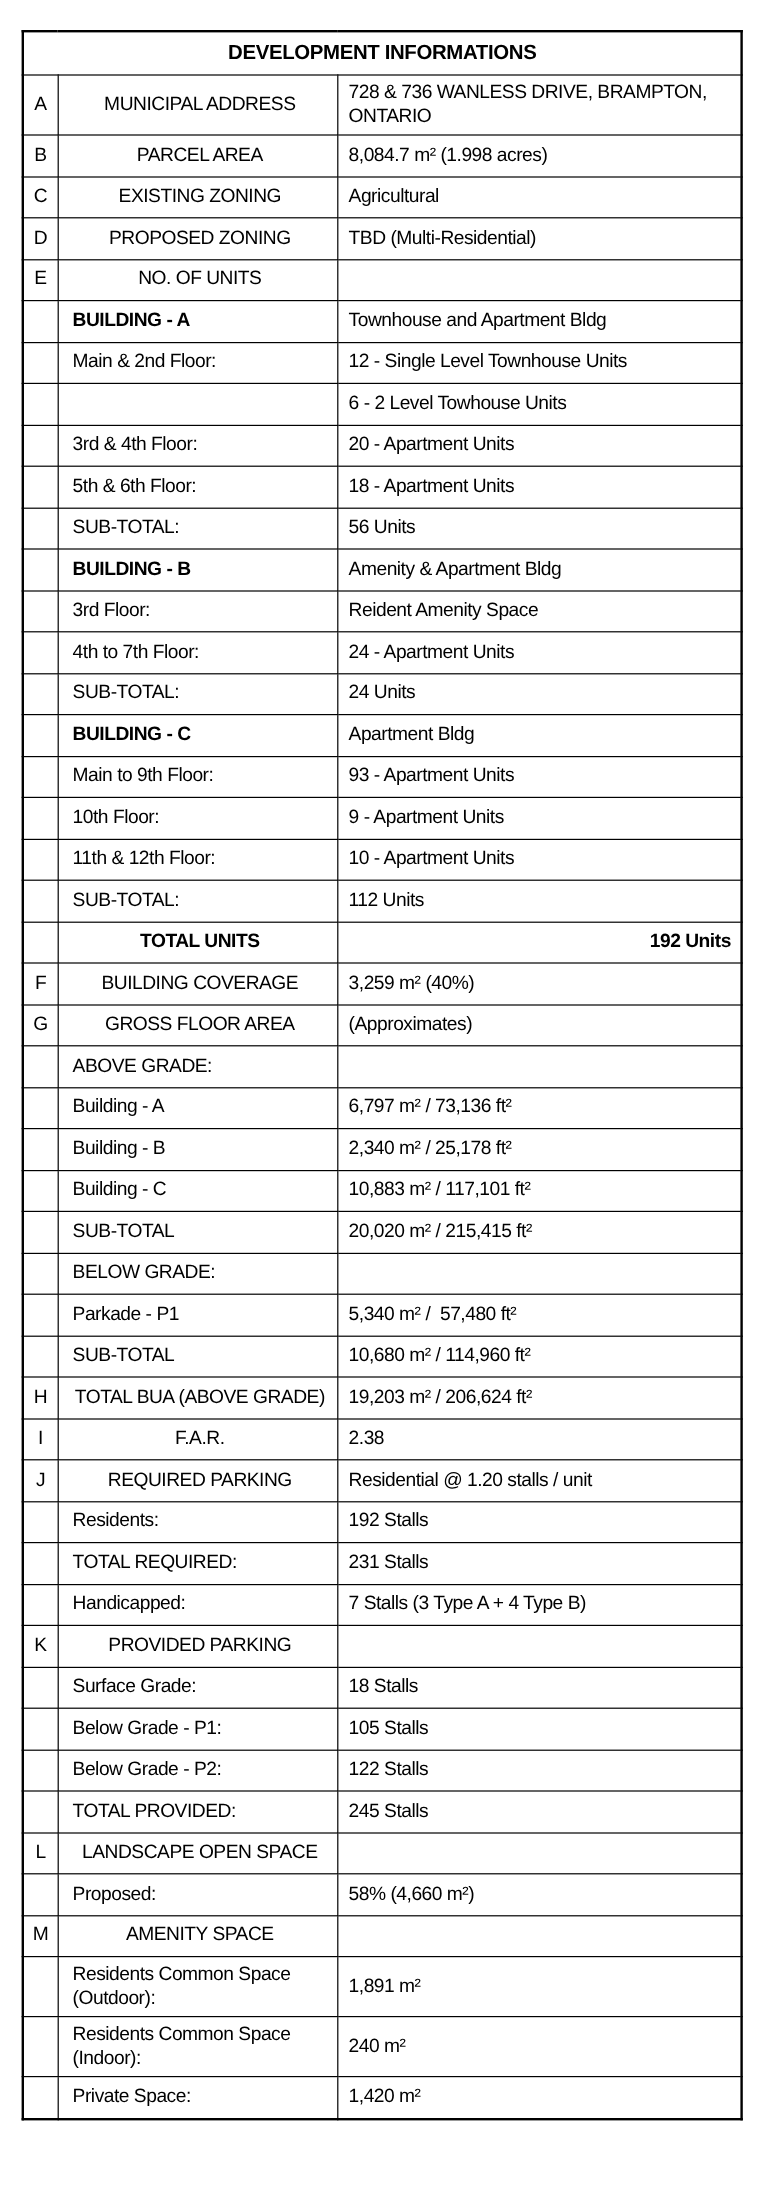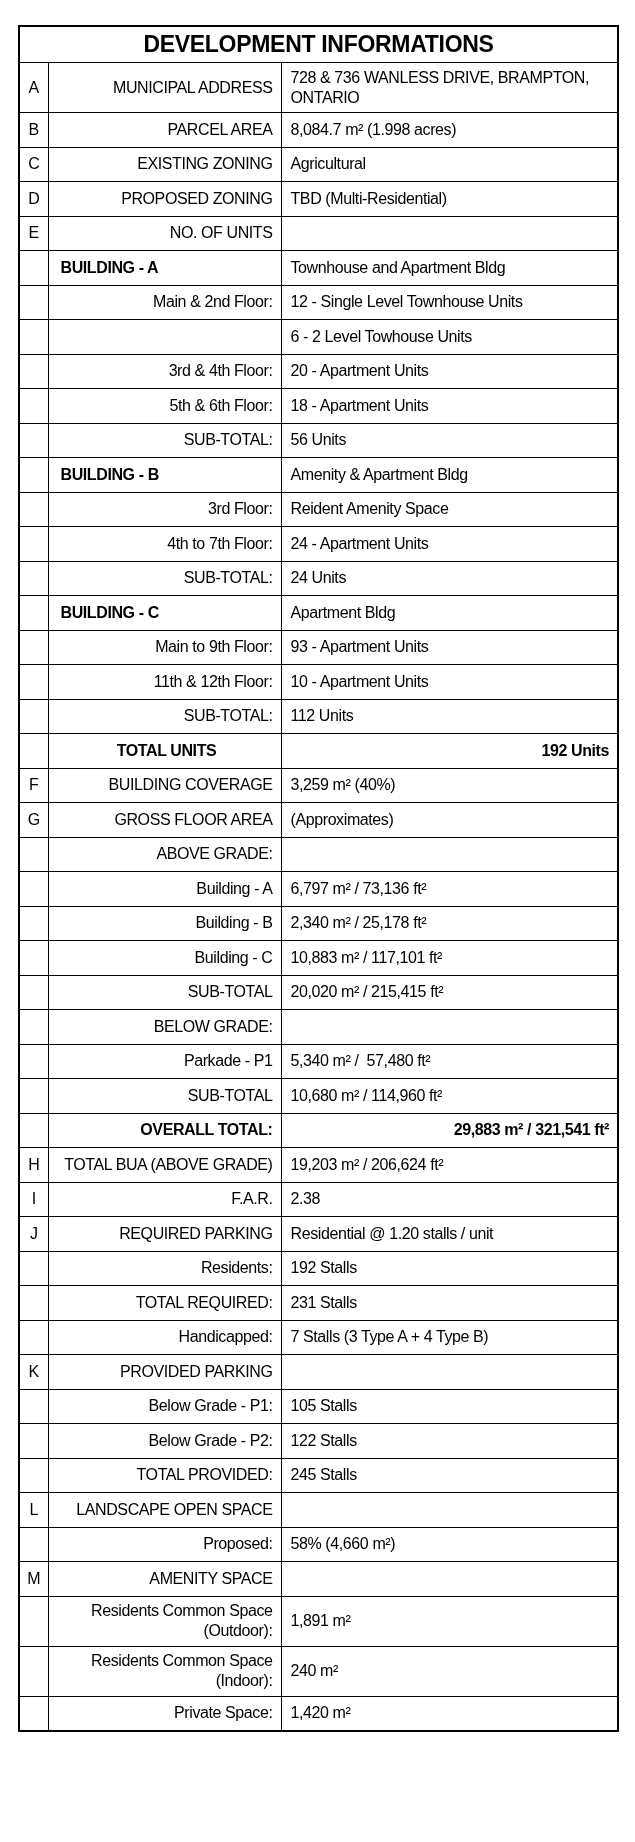--- a/index.html
+++ b/index.html
@@ -26,32 +26,32 @@
     font-size: 16px;
     letter-spacing: -0.4px;
     vertical-align: middle;
     height: 31.5px;
     line-height: 1.22;
     overflow: hidden;
   }
   tr.tall td { height: 47px; }
   .title-cell {
     font-weight: 700;
-    font-size: 23px;
+    font-size: 17px;
     letter-spacing: -0.3px;
     text-align: center;
     height: 33px;
   }
   .c-letter { text-align: center; padding: 1px 2px; }
   .c-label  { padding: 1px 8px 1px 12px; }
   .c-value  { padding: 1px 8px 1px 9px; white-space: pre-wrap; margin-left: 34px; }
-  .item     { text-align: right; }
+  .item     { text-align: center; }
   .building { text-align: left; font-weight: 700; }
   .total-left { text-align: center; font-weight: 700; }
-  .sub      { text-align: right; }
+  .sub      { }
   .total-sub { text-align: right; font-weight: 700; }
   .vbold    { font-weight: 700; text-align: right; }
 </style>
 </head>
 <body>
 
 <div class="sheet">
   <table class="dev-table">
     <colgroup>
       <col style="width:29px">
@@ -143,20 +143,25 @@
           <td class="c-label building">BUILDING - C</td>
           <td class="c-value">Apartment Bldg</td>
         </tr>
         <tr>
           <td class="c-letter"></td>
           <td class="c-label sub">Main to 9th Floor:</td>
           <td class="c-value">93 - Apartment Units</td>
         </tr>
         <tr>
           <td class="c-letter"></td>
+          <td class="c-label sub">10th Floor:</td>
+          <td class="c-value">9 - Apartment Units</td>
+        </tr>
+        <tr>
+          <td class="c-letter"></td>
           <td class="c-label sub">11th &amp; 12th Floor:</td>
           <td class="c-value">10 - Apartment Units</td>
         </tr>
         <tr>
           <td class="c-letter"></td>
           <td class="c-label sub">SUB-TOTAL:</td>
           <td class="c-value">112 Units</td>
         </tr>
         <tr>
           <td class="c-letter"></td>
@@ -207,25 +212,20 @@
           <td class="c-letter"></td>
           <td class="c-label sub">Parkade - P1</td>
           <td class="c-value">5,340 m² /  57,480 ft²</td>
         </tr>
         <tr>
           <td class="c-letter"></td>
           <td class="c-label sub">SUB-TOTAL</td>
           <td class="c-value">10,680 m² / 114,960 ft²</td>
         </tr>
         <tr>
-          <td class="c-letter"></td>
-          <td class="c-label total-sub">OVERALL TOTAL:</td>
-          <td class="c-value vbold">29,883 m² / 321,541 ft²</td>
-        </tr>
-        <tr>
           <td class="c-letter">H</td>
           <td class="c-label item">TOTAL BUA (ABOVE GRADE)</td>
           <td class="c-value">19,203 m² / 206,624 ft²</td>
         </tr>
         <tr>
           <td class="c-letter">I</td>
           <td class="c-label item">F.A.R.</td>
           <td class="c-value">2.38</td>
         </tr>
         <tr>
@@ -245,20 +245,25 @@
         </tr>
         <tr>
           <td class="c-letter"></td>
           <td class="c-label sub">Handicapped:</td>
           <td class="c-value">7 Stalls (3 Type A + 4 Type B)</td>
         </tr>
         <tr>
           <td class="c-letter">K</td>
           <td class="c-label item">PROVIDED PARKING</td>
           <td class="c-value"></td>
+        </tr>
+        <tr>
+          <td class="c-letter"></td>
+          <td class="c-label sub">Surface Grade:</td>
+          <td class="c-value">18 Stalls</td>
         </tr>
         <tr>
           <td class="c-letter"></td>
           <td class="c-label sub">Below Grade - P1:</td>
           <td class="c-value">105 Stalls</td>
         </tr>
         <tr>
           <td class="c-letter"></td>
           <td class="c-label sub">Below Grade - P2:</td>
           <td class="c-value">122 Stalls</td>

